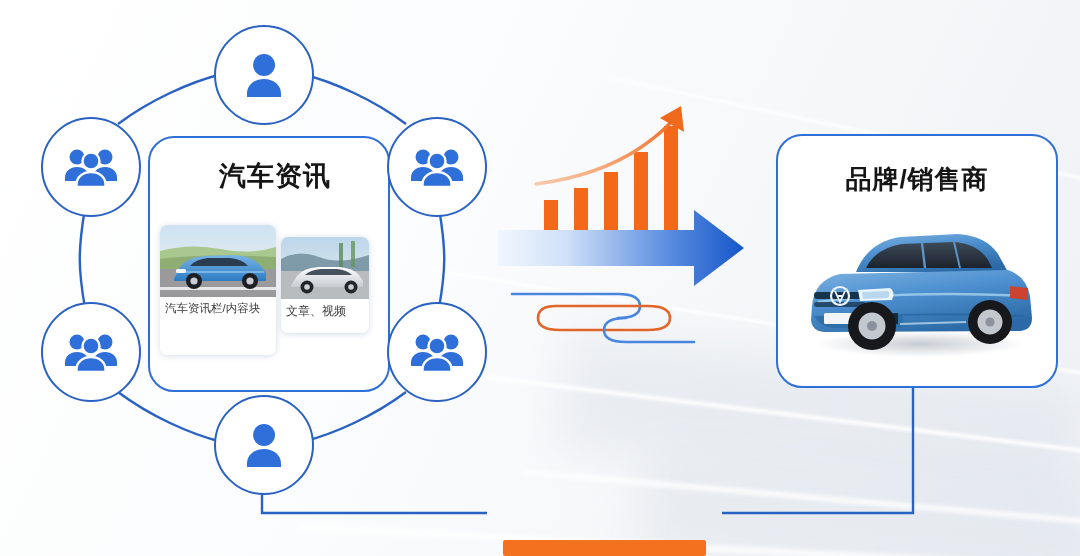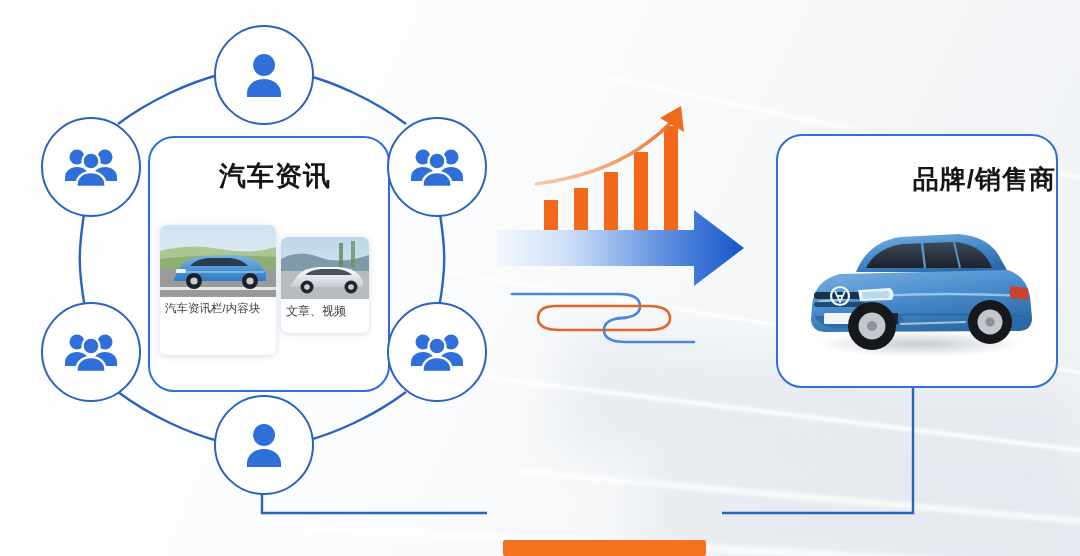--- a/index.html
+++ b/index.html
@@ -34,21 +34,21 @@
   .node svg{display:block;}
 
   
   .panel{position:absolute;background:#fff;border:2.6px solid #2f6fd9;
     border-radius:26px;z-index:3;}
   #panel-left{left:148px;top:136px;width:238px;height:252px;}
   #panel-right{left:776px;top:134px;width:278px;height:250px;}
   .panel-title{position:absolute;left:0;right:0;text-align:center;
     font-weight:bold;color:#151515;letter-spacing:1px;}
   #title-left{top:20px;font-size:27px;padding-left:12px;}
-  #title-right{top:26px;font-size:26px;text-align:right;}
+  #title-right{top:26px;font-size:26px;}
 
   
   .card{position:absolute;background:#fff;border-radius:7px;
     box-shadow:0 1px 6px rgba(60,90,150,.22);overflow:hidden;}
   #card-main{left:160px;top:225px;width:116px;height:130px;z-index:6;}
   #card-sub{left:281px;top:237px;width:88px;height:96px;z-index:5;}
   .card-photo{width:100%;display:block;}
   #card-main .card-photo{height:72px;}
   #card-sub .card-photo{height:62px;}
   .card-label{font-size:11.5px;color:#3b3b3b;line-height:1.28;padding:4px 5px 0 5px;}

